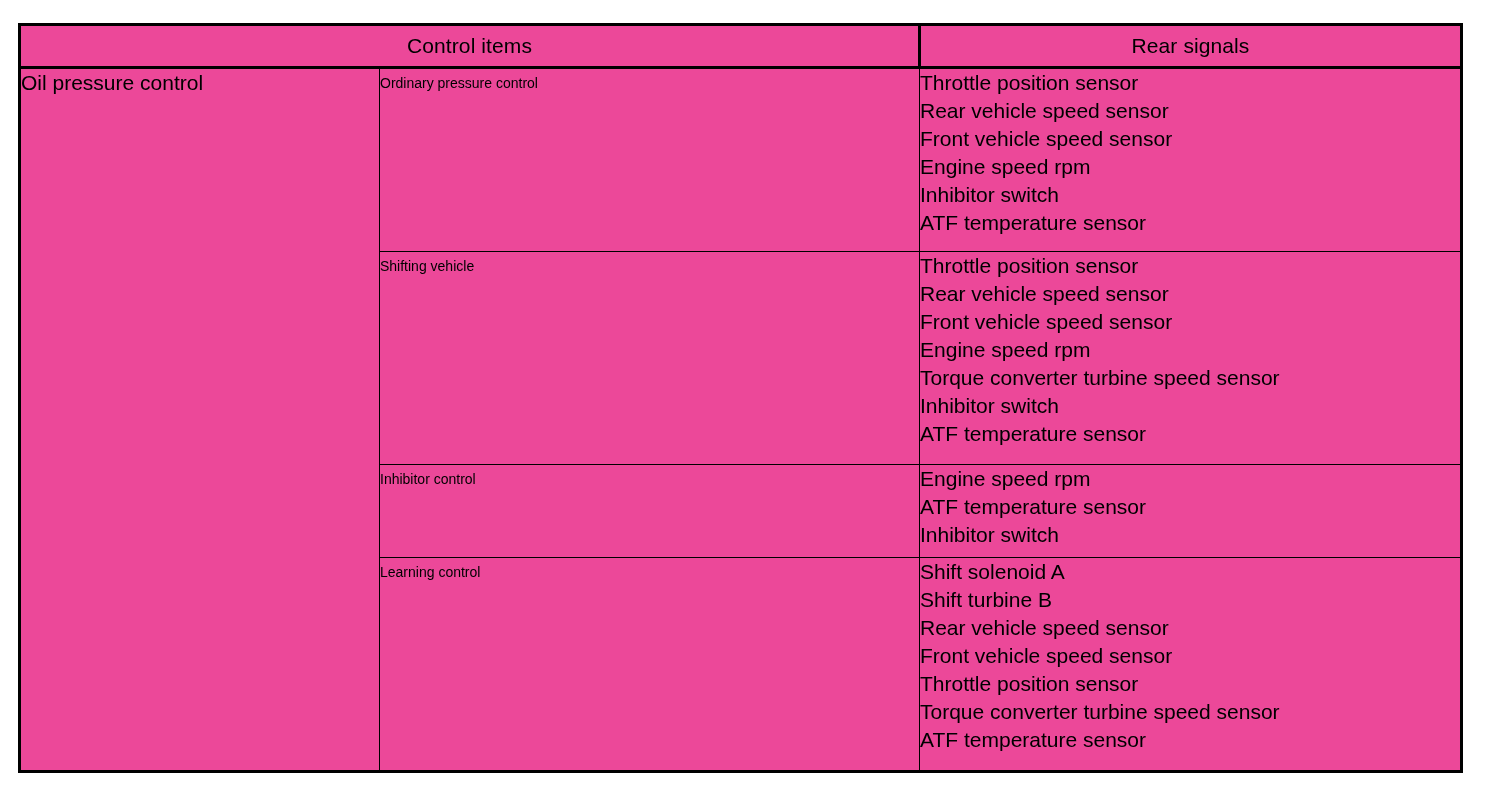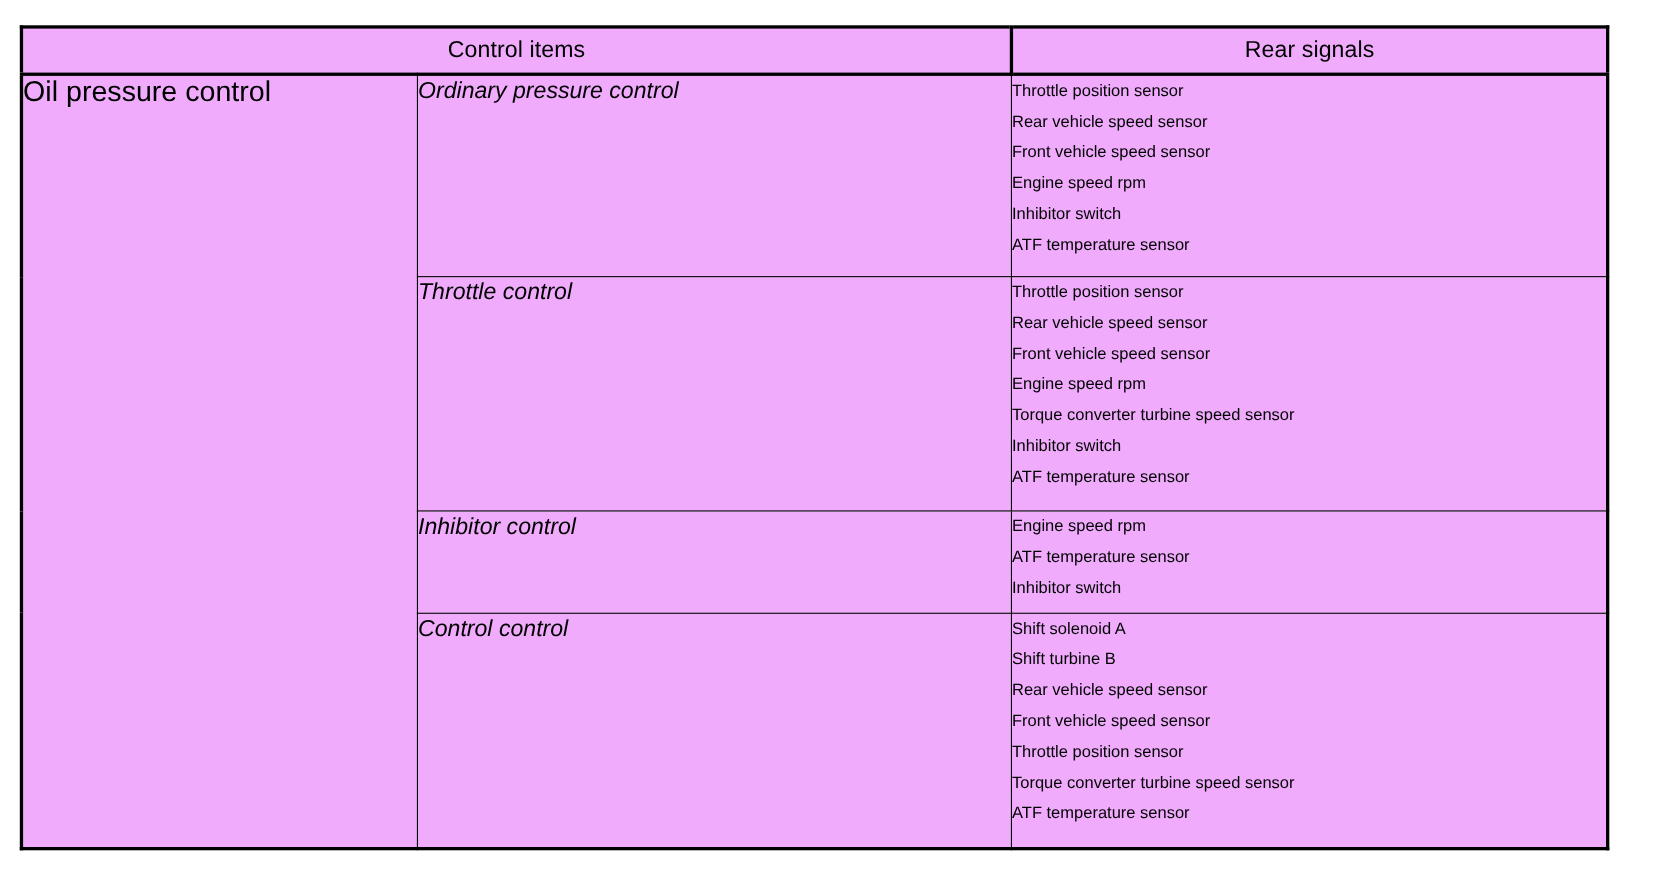--- a/index.html
+++ b/index.html
@@ -32,21 +32,21 @@
     background: #ffffff;
   }
 
   table.control-table td,
   table.control-table th {
     border: 1px solid #000000;
     padding: 0;
     margin: 0;
     vertical-align: top;
     font-weight: normal;
-    background: #f0abfc;
+    background: #ec4899;
   }
 
   
   table.control-table {
     border: 3px solid #000000;
   }
 
   
   col.col-a { width: 360px; }
   col.col-b { width: 540px; }
@@ -62,36 +62,35 @@
     border-bottom: 3px solid #000000;
   }
   tr.header-row th.header-control {
     border-right: 3px solid #000000;
   }
 
   
   td.group-cell {
     border-right: 3px solid #000000;
     padding: 8px 0 0 10px;
-    font-size: 26px;
+    font-size: 21px;
     line-height: 28px;
   }
 
   td.item-cell {
     padding: 8px 0 6px 12px;
-    font-size: 21px;
+    font-size: 14px;
     line-height: 28px;
     border-right: 3px solid #000000;
     border-bottom: 1px solid #000000;
-    font-style: italic;
   }
 
   td.signals-cell {
     padding: 8px 0 6px 12px;
-    font-size: 15px;
+    font-size: 21px;
     line-height: 28px;
     border-bottom: 1px solid #000000;
   }
 
   tr.body-row.last-row td.item-cell,
   tr.body-row.last-row td.signals-cell {
     border-bottom: none;
   }
 
   .signal-line {
@@ -133,21 +132,21 @@
           <span class="signal-line">Rear vehicle speed sensor</span>
           <span class="signal-line">Front vehicle speed sensor</span>
           <span class="signal-line">Engine speed rpm</span>
           <span class="signal-line">Inhibitor switch</span>
           <span class="signal-line">ATF temperature sensor</span>
         </td>
       </tr>
 
       <tr class="body-row">
         <td class="item-cell">
-          <span class="cell-text">Throttle control</span>
+          <span class="cell-text">Shifting vehicle</span>
         </td>
         <td class="signals-cell">
           <span class="signal-line">Throttle position sensor</span>
           <span class="signal-line">Rear vehicle speed sensor</span>
           <span class="signal-line">Front vehicle speed sensor</span>
           <span class="signal-line">Engine speed rpm</span>
           <span class="signal-line">Torque converter turbine speed sensor</span>
           <span class="signal-line">Inhibitor switch</span>
           <span class="signal-line">ATF temperature sensor</span>
         </td>
@@ -159,21 +158,21 @@
         </td>
         <td class="signals-cell">
           <span class="signal-line">Engine speed rpm</span>
           <span class="signal-line">ATF temperature sensor</span>
           <span class="signal-line">Inhibitor switch</span>
         </td>
       </tr>
 
       <tr class="body-row last-row">
         <td class="item-cell">
-          <span class="cell-text">Control control</span>
+          <span class="cell-text">Learning control</span>
         </td>
         <td class="signals-cell">
           <span class="signal-line">Shift solenoid A</span>
           <span class="signal-line">Shift turbine B</span>
           <span class="signal-line">Rear vehicle speed sensor</span>
           <span class="signal-line">Front vehicle speed sensor</span>
           <span class="signal-line">Throttle position sensor</span>
           <span class="signal-line">Torque converter turbine speed sensor</span>
           <span class="signal-line">ATF temperature sensor</span>
         </td>

